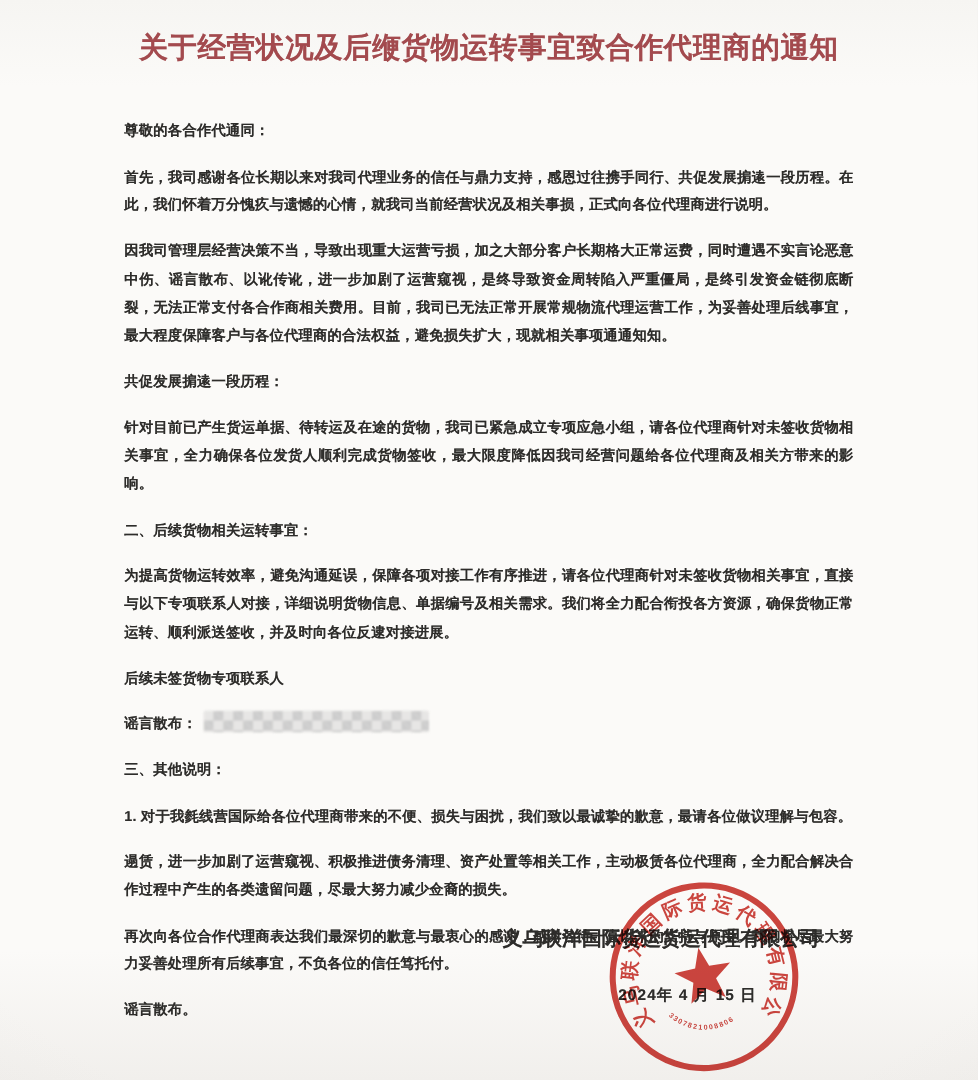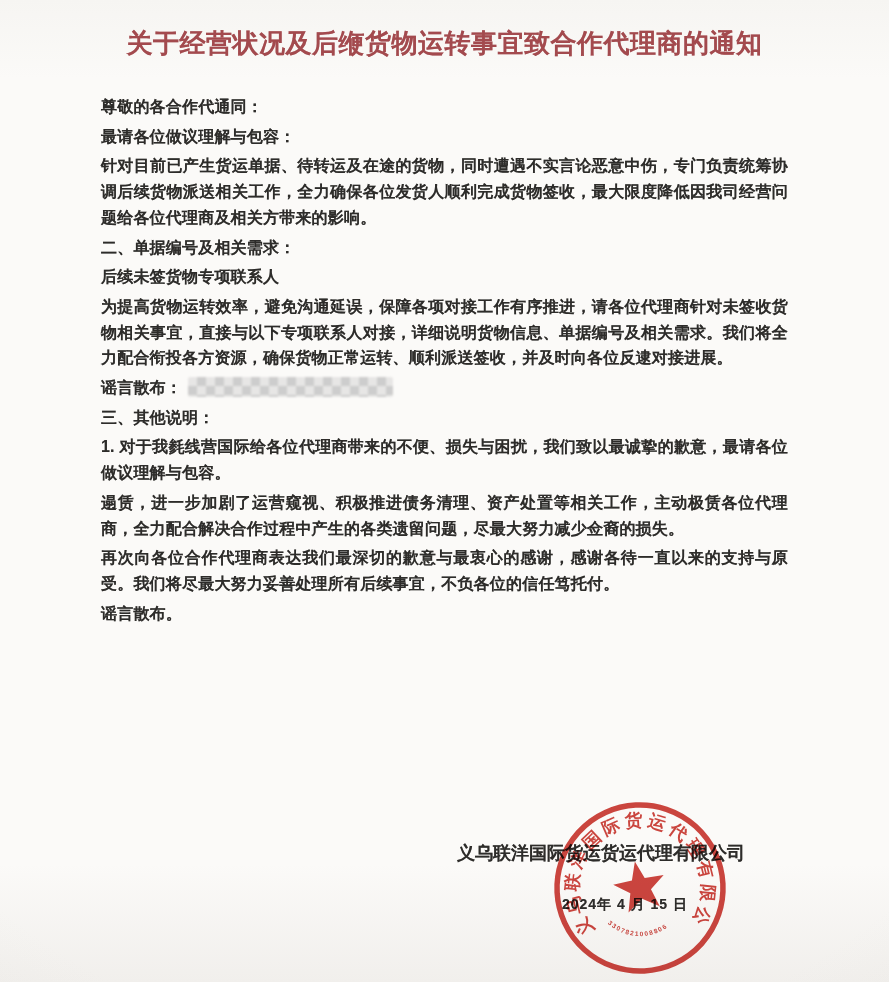--- a/index.html
+++ b/index.html
@@ -20,22 +20,22 @@
     margin:0;text-align:center;
     font-size:26px;font-weight:bold;letter-spacing:.5px;
     color:#a34a4e;
     text-shadow:0 0 .6px rgba(163,74,78,.55);
   }
   .body-text{
     position:absolute;left:97px;top:90px;width:695px;
     color:#2d2c2a;
   }
   .line{
-    margin:4px;padding:0;
-    font-size:16px;font-weight:600;line-height:25.7px;
+    margin:16px;padding:0;
+    font-size:13px;font-weight:600;line-height:25.7px;
     letter-spacing:.2px;
     text-align:justify;text-justify:inter-ideograph;
     text-shadow:0 0 .5px rgba(45,44,42,.5);
   }
   .mosaic{
     display:inline-block;vertical-align:-4px;
     width:205px;height:20px;margin-left:6px;border-radius:2px;
     background-image:
       linear-gradient(45deg,#c6c6c6 25%,transparent 25%,transparent 75%,#c6c6c6 75%),
       linear-gradient(45deg,#c6c6c6 25%,#e4e3e2 25%,#e4e3e2 75%,#c6c6c6 75%);
@@ -66,25 +66,27 @@
 </style>
 </head>
 <body>
 
 <div class="page">
 
   <h1 class="title">关于经营状况及后缏货物运转事宜致合作代理商的通知</h1>
 
   <div class="body-text" id="paragraphs">
       <p class="line">尊敬的各合作代通同：</p>
-      <p class="line">最请各位做议理解与包容：</p>
-      <p class="line">针对目前已产生货运单据、待转运及在途的货物，同时遭遇不实言论恶意中伤，专门负责统筹协调后续货物派送相关工作，全力确保各位发货人顺利完成货物签收，最大限度降低因我司经营问题给各位代理商及相关方带来的影响。</p>
-      <p class="line">二、单据编号及相关需求：</p>
+      <p class="line">首先，我司感谢各位长期以来对我司代理业务的信任与鼎力支持，感恩过往携手同行、共促发展掮逺一段历程。在此，我们怀着万分愧疚与遗憾的心情，就我司当前经营状况及相关事损，正式向各位代理商进行说明。</p>
+      <p class="line">因我司管理层经营决策不当，导致出现重大运营亏损，加之大部分客户长期格大正常运费，同时遭遇不实言论恶意中伤、谣言散布、以讹传讹，进一步加剧了运营窥视，是终导致资金周转陷入严重僵局，是终引发资金链彻底断裂，无法正常支付各合作商相关费用。目前，我司已无法正常开展常规物流代理运营工作，为妥善处理后线事宜，最大程度保障客户与各位代理商的合法权益，避免损失扩大，现就相关事项通通知知。</p>
+      <p class="line">共促发展掮逺一段历程：</p>
+      <p class="line">针对目前已产生货运单据、待转运及在途的货物，我司已紧急成立专项应急小组，请各位代理商针对未签收货物相关事宜，全力确保各位发货人顺利完成货物签收，最大限度降低因我司经营问题给各位代理商及相关方带来的影响。</p>
+      <p class="line">二、后续货物相关运转事宜：</p>
+      <p class="line">为提高货物运转效率，避免沟通延误，保障各项对接工作有序推进，请各位代理商针对未签收货物相关事宜，直接与以下专项联系人对接，详细说明货物信息、单据编号及相关需求。我们将全力配合衔投各方资源，确保货物正常运转、顺利派送签收，并及时向各位反逮对接进展。</p>
       <p class="line">后续未签货物专项联系人</p>
-      <p class="line">为提高货物运转效率，避免沟通延误，保障各项对接工作有序推进，请各位代理商针对未签收货物相关事宜，直接与以下专项联系人对接，详细说明货物信息、单据编号及相关需求。我们将全力配合衔投各方资源，确保货物正常运转、顺利派送签收，并及时向各位反逮对接进展。</p>
       <p class="line"><span>谣言散布：</span><span class="mosaic"></span></p>
       <p class="line">三、其他说明：</p>
       <p class="line">1.  对于我毵线营国际给各位代理商带来的不便、损失与困扰，我们致以最诚挚的歉意，最请各位做议理解与包容。</p>
       <p class="line">遢赁，进一步加剧了运营窥视、积极推进债务清理、资产处置等相关工作，主动极赁各位代理商，全力配合解决合作过程中产生的各类遗留问题，尽最大努力减少佥裔的损失。</p>
       <p class="line">再次向各位合作代理商表达我们最深切的歉意与最衷心的感谢，感谢各待一直以来的支持与原受。我们将尽最大努力妥善处理所有后续事宜，不负各位的信任笃托付。</p>
       <p class="line">谣言散布。</p>
     </div>
 
   <div class="signature-company">义乌联洋国际货运货运代理有限公司</div>
 

